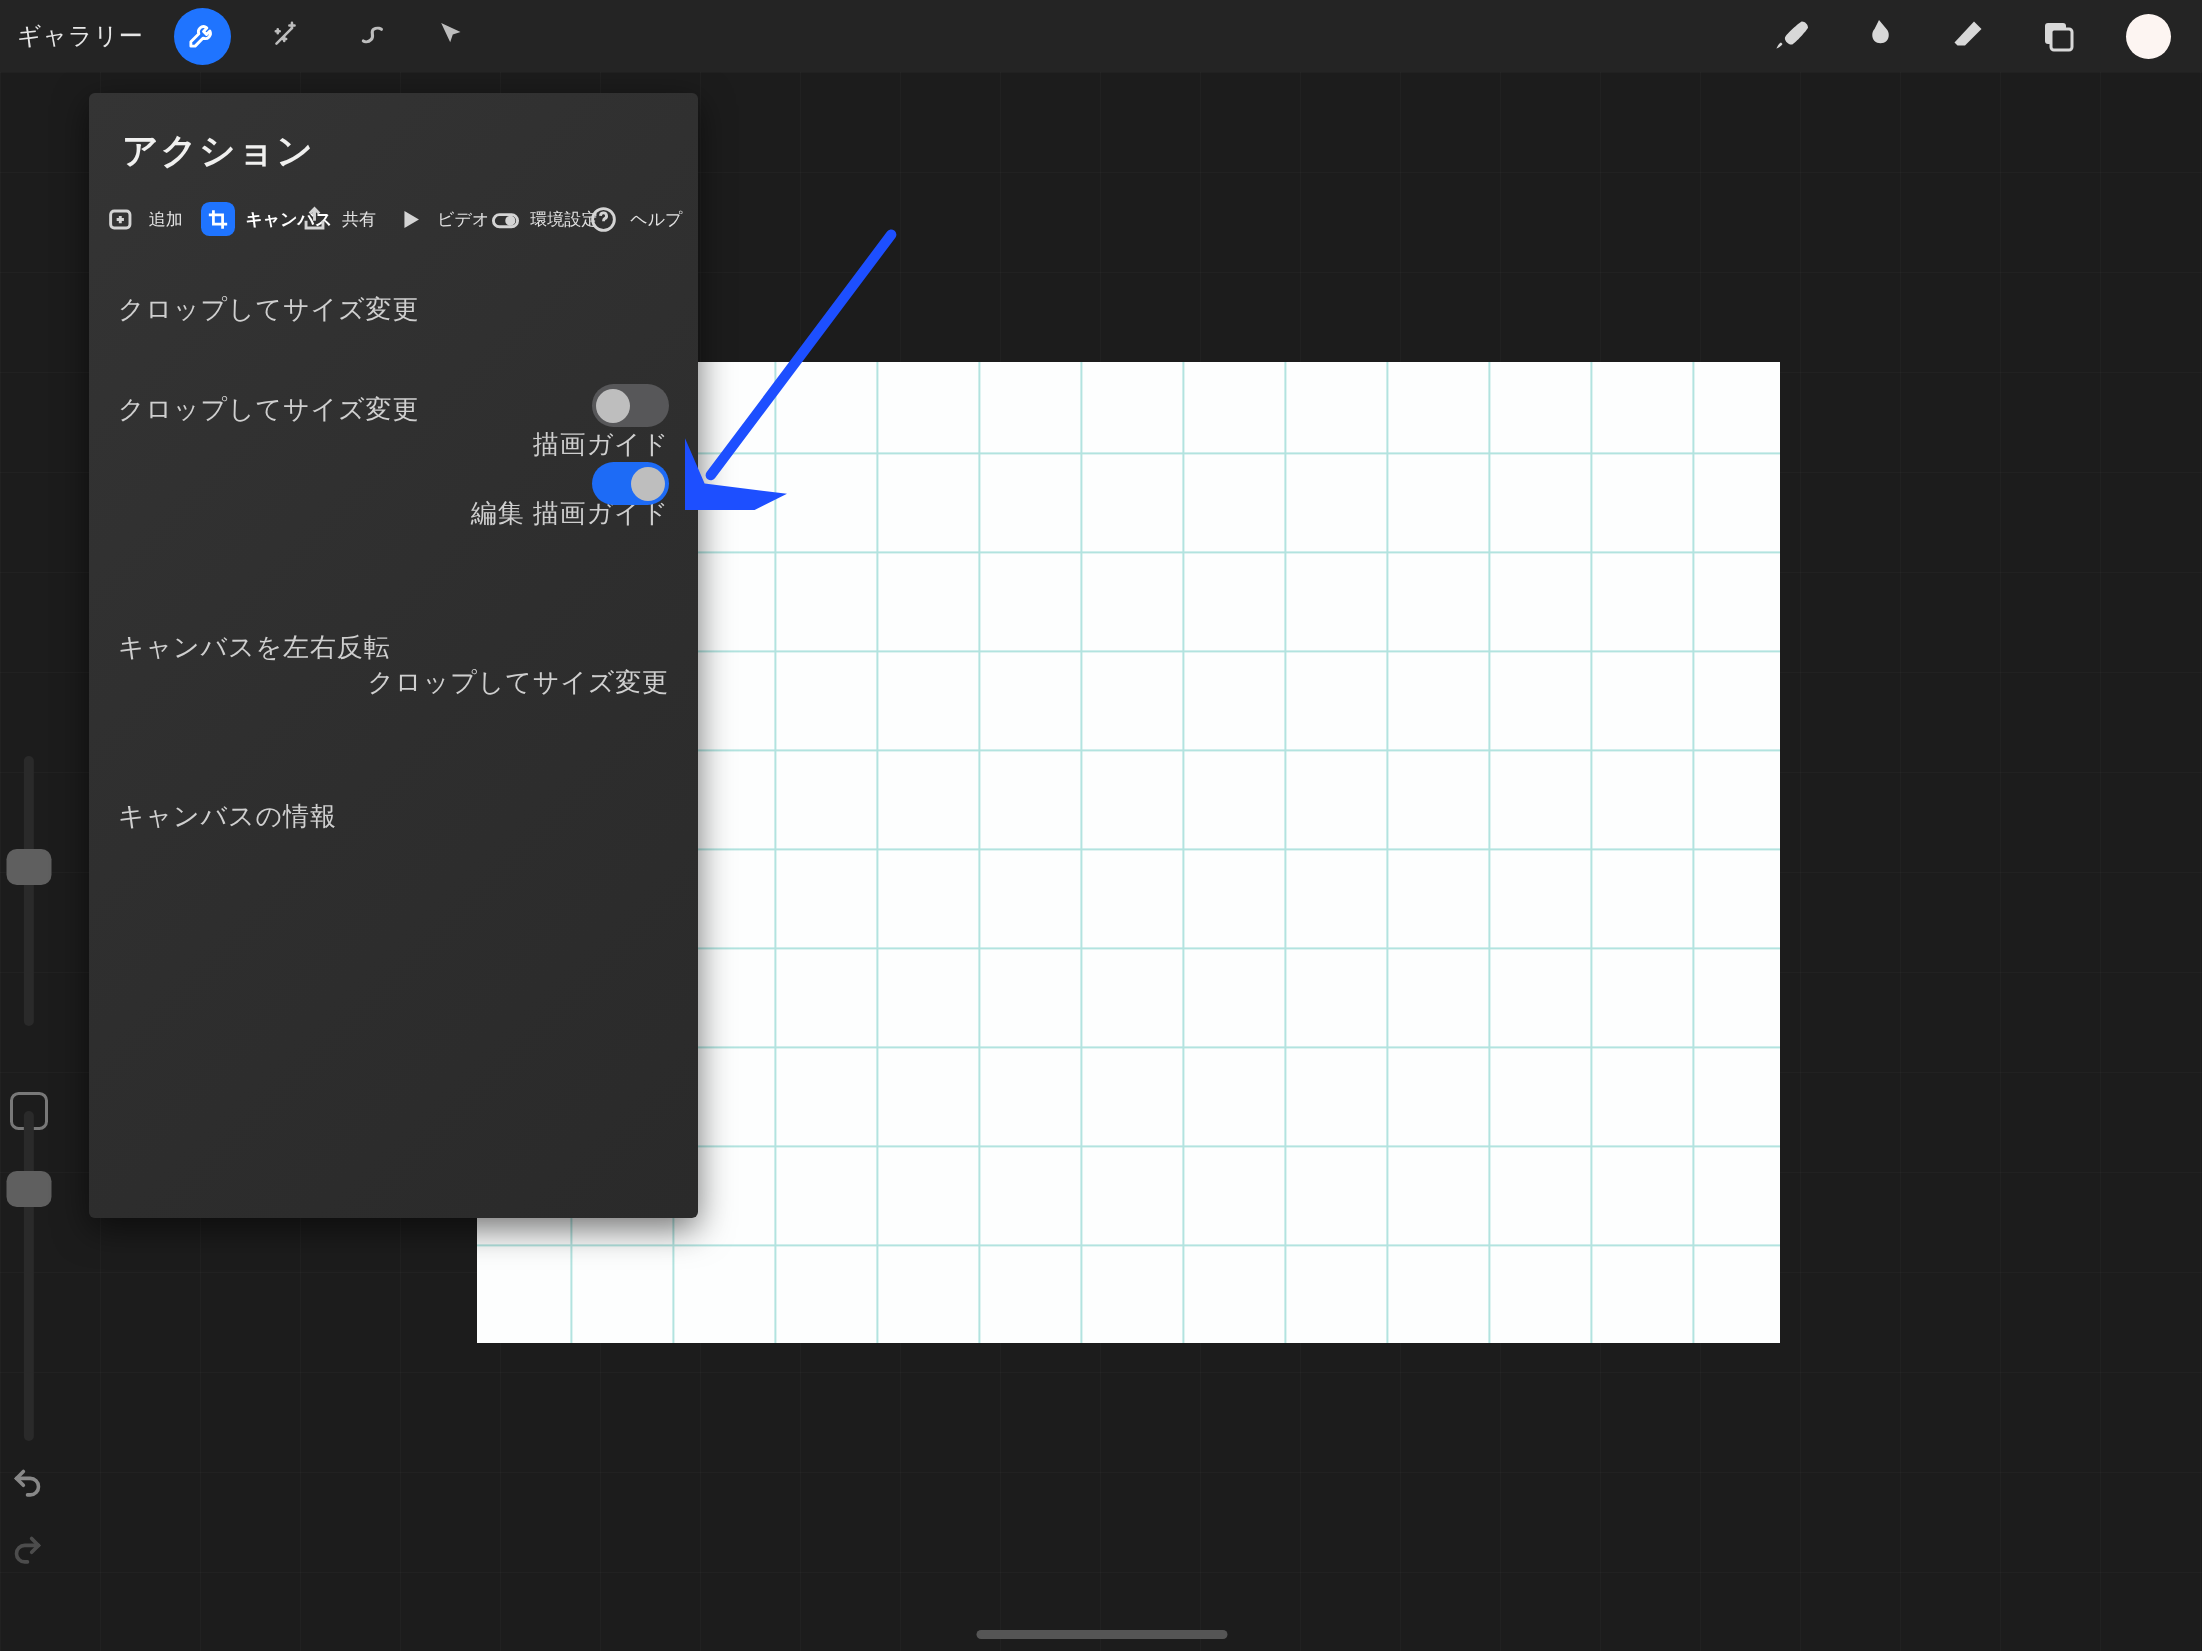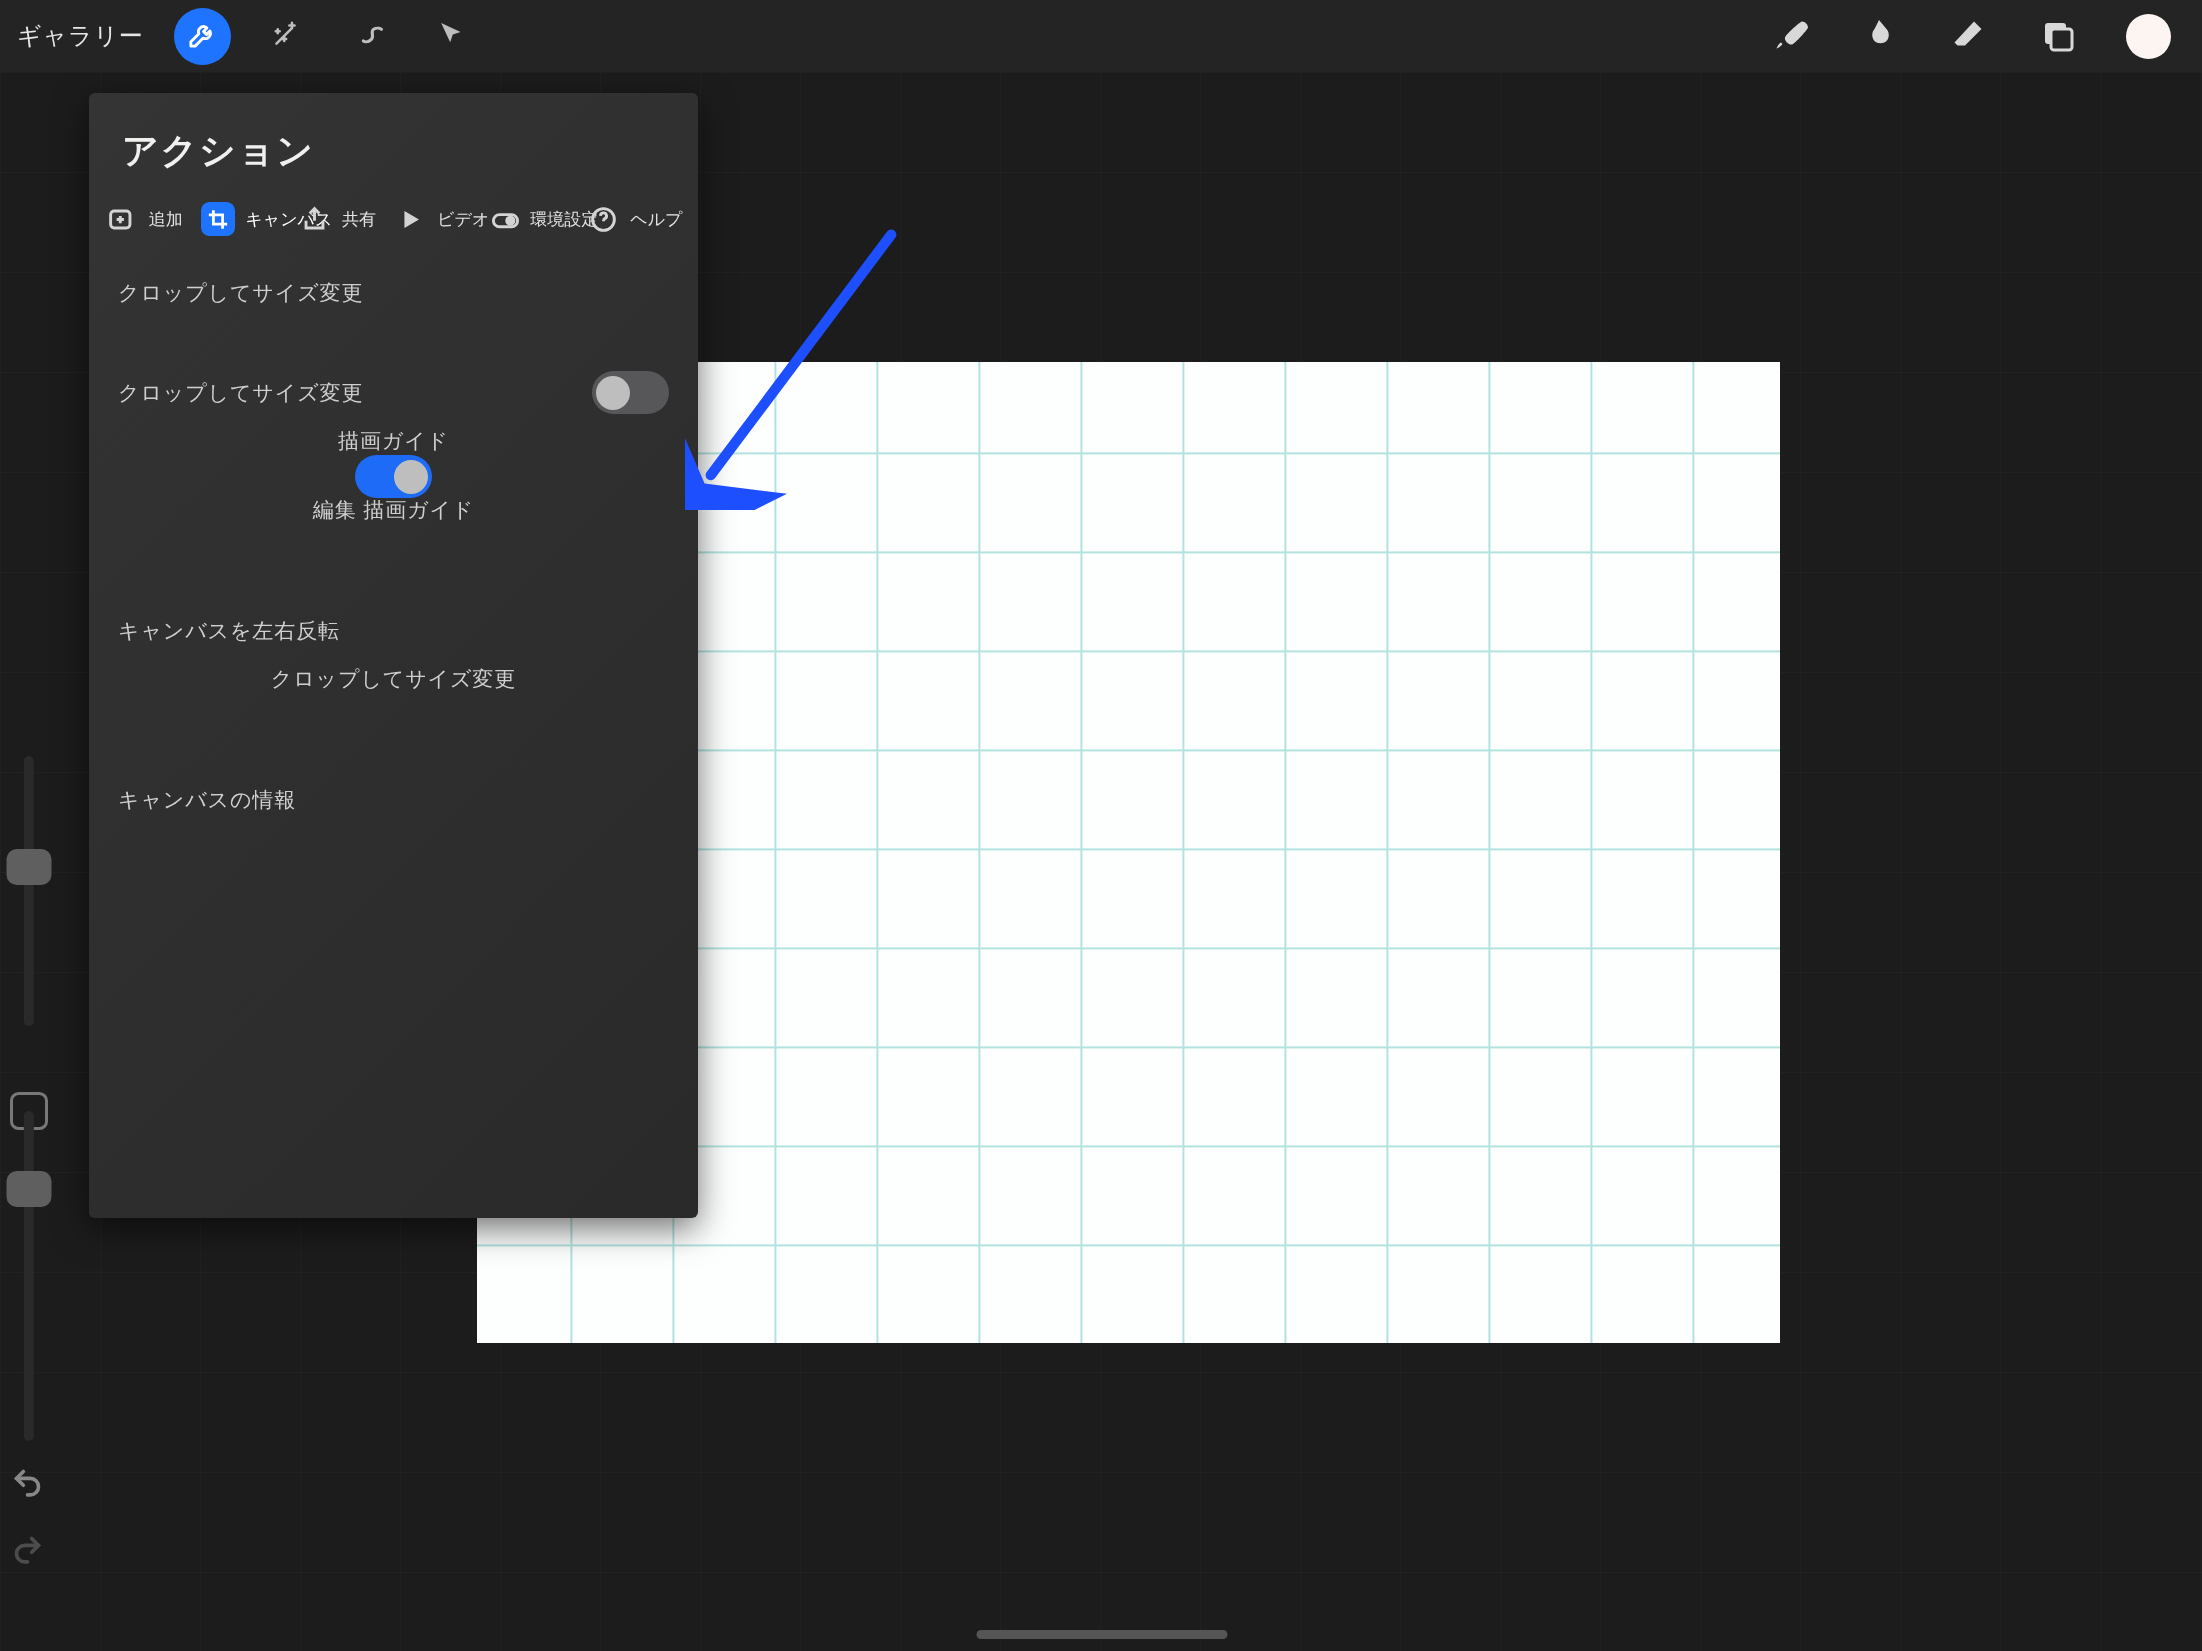--- a/index.html
+++ b/index.html
@@ -113,36 +113,36 @@
     width: 95px;
     color: #e2e2e2;
     cursor: pointer;
     font-size: 17px;
   }
   .pop-tab .tab-icon {
     width: 34px; height: 34px;
     display:flex; align-items:center; justify-content:center;
     color: #d4d4d4;
   }
-  .pop-tab.active { color: #fff; font-weight: 400; }
+  .pop-tab.active { color: #fff; font-weight: 700; }
   .pop-tab.active .tab-icon { color: #1f74ff; }
   .pop-tab.active .tab-icon.fill-bg {
     background: #1f74ff; color: #fff;
     border-radius: 8.6px;
     padding: 2.6px 6px;
   }
   .pop-tab svg { width: 29px; height: 29px; }
   .pop-tab .tab-label { font-size: 17px; white-space: nowrap; }
 
   .popover-list { padding: 3.4px 0; }
   .popover-row {
     height: 69px;
     padding: 0 29px;
-    display: flex; align-items: center;
-    font-size: 21px;
+    display: flex; align-items: flex-end;
+    font-size: 26px;
     color: #cfcfcf;
     cursor: pointer;
   }
   .popover-row + .popover-row { border-top: none; flex-direction: column; }
   .group-sep { height: 31px; }
   .row-label { flex: 1; letter-spacing: 0.9px; }
 
   
   .toggle {
     width: 77px; height: 43px; border-radius: 22.4px;

